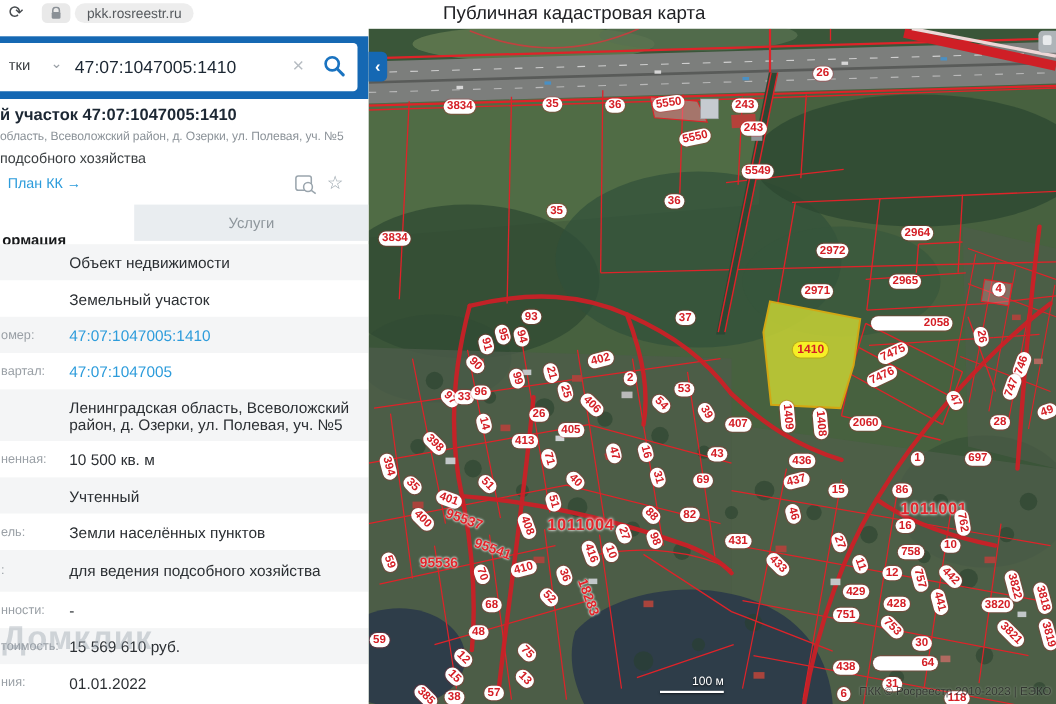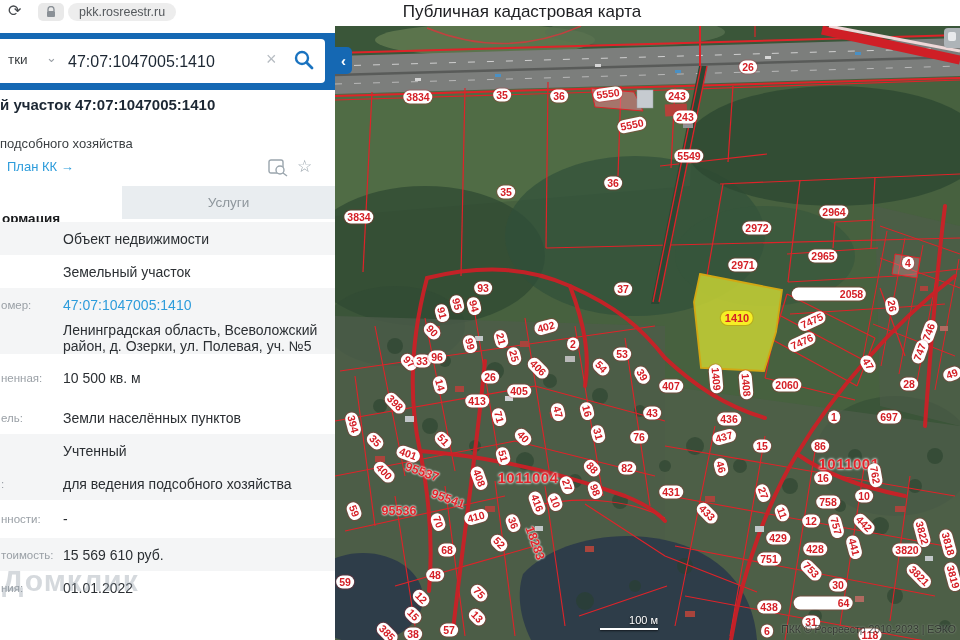--- a/index.html
+++ b/index.html
@@ -296,21 +296,21 @@
         <div class="ml p" style="left: 574px; top: 358px; transform: translate(-50%, -50%);">28</div>
         <div class="ml p" style="left: 554px; top: 391px; transform: translate(-50%, -50%);">697</div>
         <div class="ml p" style="left: 533px; top: 338px; transform: translate(-50%, -50%) rotate(60deg);">47</div>
         <div class="ml p" style="left: 452px; top: 359px; transform: translate(-50%, -50%);">2060</div>
         <div class="ml p" style="left: 381px; top: 353px; transform: translate(-50%, -50%) rotate(85deg);">1409</div>
         <div class="ml p" style="left: 411px; top: 359px; transform: translate(-50%, -50%) rotate(85deg);">1408</div>
         <div class="ml p" style="left: 336px; top: 360px; transform: translate(-50%, -50%);">407</div>
         <div class="ml p" style="left: 394px; top: 393px; transform: translate(-50%, -50%);">436</div>
         <div class="ml p" style="left: 389px; top: 411px; transform: translate(-50%, -50%) rotate(-15deg);">437</div>
         <div class="ml p" style="left: 317px; top: 387px; transform: translate(-50%, -50%);">43</div>
-        <div class="ml p" style="left: 304px; top: 411px; transform: translate(-50%, -50%);">76</div>
+        <div class="ml p" style="left: 304px; top: 411px; transform: translate(-50%, -50%);">69</div>
         <div class="ml p" style="left: 292px; top: 442px; transform: translate(-50%, -50%);">82</div>
         <div class="ml p" style="left: 427px; top: 420px; transform: translate(-50%, -50%);">15</div>
         <div class="ml p" style="left: 499px; top: 391px; transform: translate(-50%, -50%);">1</div>
         <div class="ml p" style="left: 485px; top: 420px; transform: translate(-50%, -50%);">86</div>
         <div class="ml p" style="left: 386px; top: 441px; transform: translate(-50%, -50%) rotate(75deg);">46</div>
         <div class="ml p" style="left: 148px; top: 262px; transform: translate(-50%, -50%);">93</div>
         <div class="ml p" style="left: 122px; top: 278px; transform: translate(-50%, -50%) rotate(75deg);">95</div>
         <div class="ml p" style="left: 139px; top: 280px; transform: translate(-50%, -50%) rotate(75deg);">94</div>
         <div class="ml p" style="left: 107px; top: 287px; transform: translate(-50%, -50%) rotate(75deg);">91</div>
         <div class="ml p" style="left: 97px; top: 305px; transform: translate(-50%, -50%) rotate(45deg);">90</div>
@@ -416,20 +416,21 @@
         <div class="mag-ic">
           <svg width="22" height="22" viewBox="0 0 22 22">
               <circle cx="9" cy="9" r="6" fill="none" stroke="#1a73c0" stroke-width="2.4"></circle>
               <path d="M13.5,13.5 L19,19" stroke="#1a73c0" stroke-width="2.8" stroke-linecap="round"></path>
             </svg>
         </div>
       </div>
     </div>
 
     <div class="card-title">й участок 47:07:1047005:1410</div>
+    <div class="card-addr">область, Всеволожский район, д. Озерки, ул. Полевая, уч. №5</div>
     <div class="card-usage">подсобного хозяйства</div>
     <div class="plan-link">План КК →</div>
     <div class="hdr-ic preview">
       <svg width="20" height="18" viewBox="0 0 20 18" fill="none" stroke="#9aa5ad" stroke-width="1.4">
           <rect x="1" y="1" width="14" height="13" rx="2"></rect>
           <circle cx="12" cy="11" r="4" fill="#fff"></circle>
           <path d="M15,14 L19,17"></path>
         </svg>
     </div>
     <div class="hdr-ic star">☆</div>
@@ -445,35 +446,39 @@
           <div class="info-value">Объект недвижимости</div>
         </div>
         <div class="info-row">
           <div class="info-label"></div>
           <div class="info-value">Земельный участок</div>
         </div>
         <div class="info-row alt">
           <div class="info-label">омер:</div>
           <div class="info-value link">47:07:1047005:1410</div>
         </div>
+        <div class="info-row">
+          <div class="info-label">вартал:</div>
+          <div class="info-value link">47:07:1047005</div>
+        </div>
         <div class="info-row alt">
           <div class="info-label"></div>
           <div class="info-value">Ленинградская область, Всеволожский район, д. Озерки, ул. Полевая, уч. №5</div>
         </div>
         <div class="info-row">
           <div class="info-label">ненная:</div>
           <div class="info-value">10 500 кв. м</div>
         </div>
+        <div class="info-row alt">
+          <div class="info-label"></div>
+          <div class="info-value">Учтенный</div>
+        </div>
         <div class="info-row">
           <div class="info-label">ель:</div>
           <div class="info-value">Земли населённых пунктов</div>
-        </div>
-        <div class="info-row alt">
-          <div class="info-label"></div>
-          <div class="info-value">Учтенный</div>
         </div>
         <div class="info-row alt">
           <div class="info-label">:</div>
           <div class="info-value">для ведения подсобного хозяйства</div>
         </div>
         <div class="info-row">
           <div class="info-label">нности:</div>
           <div class="info-value">-</div>
         </div>
         <div class="info-row alt">

